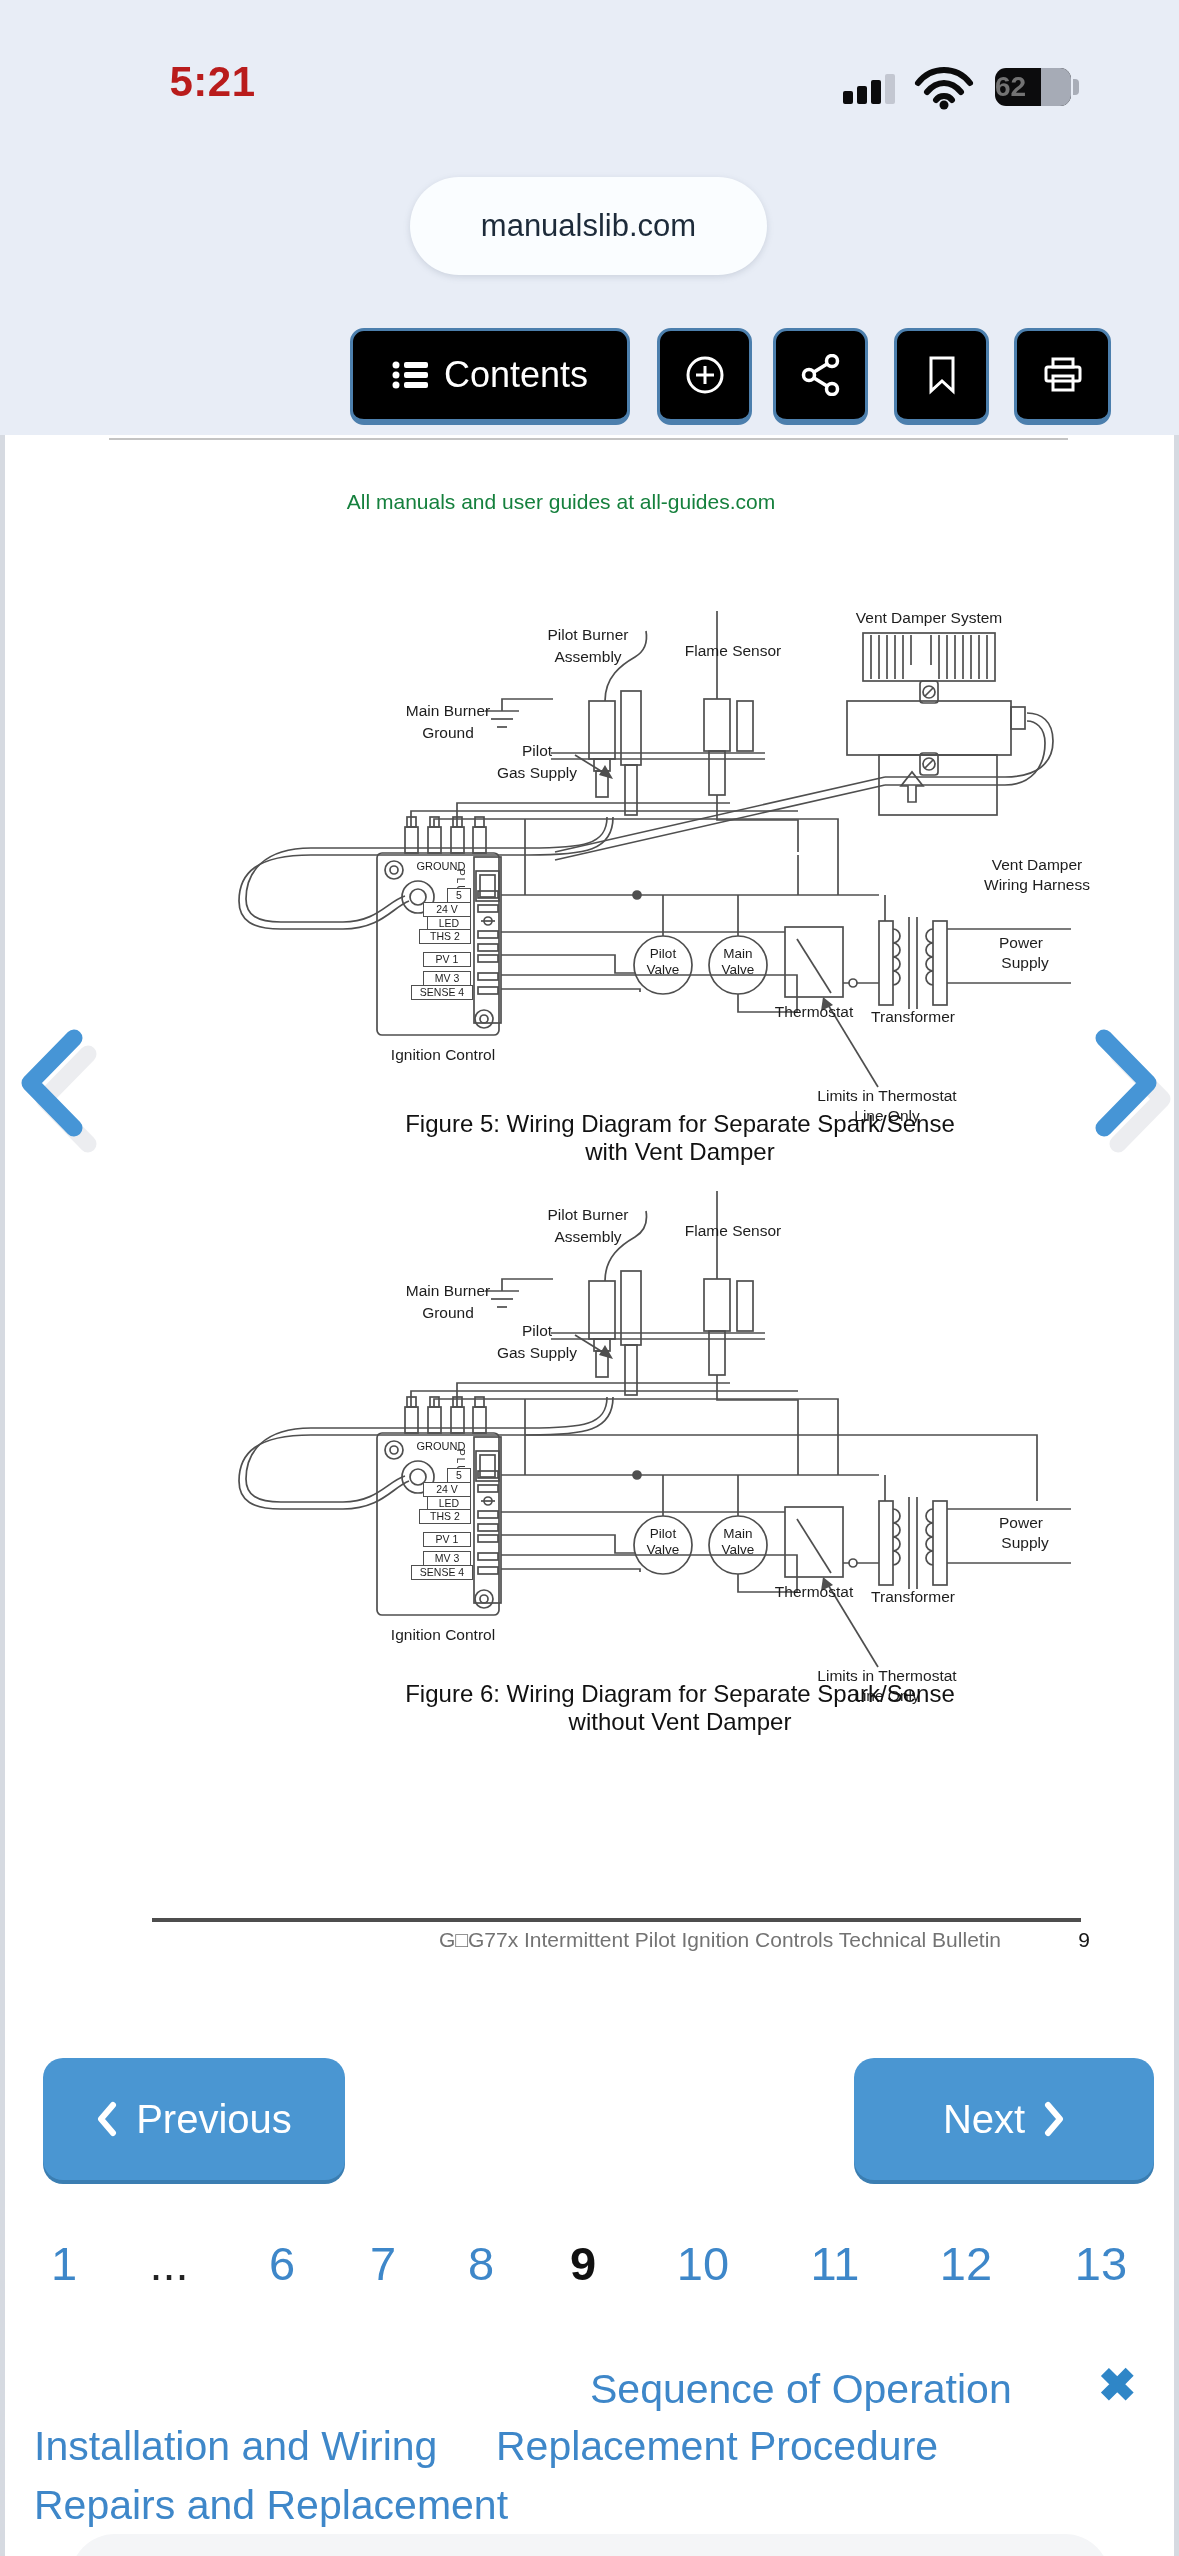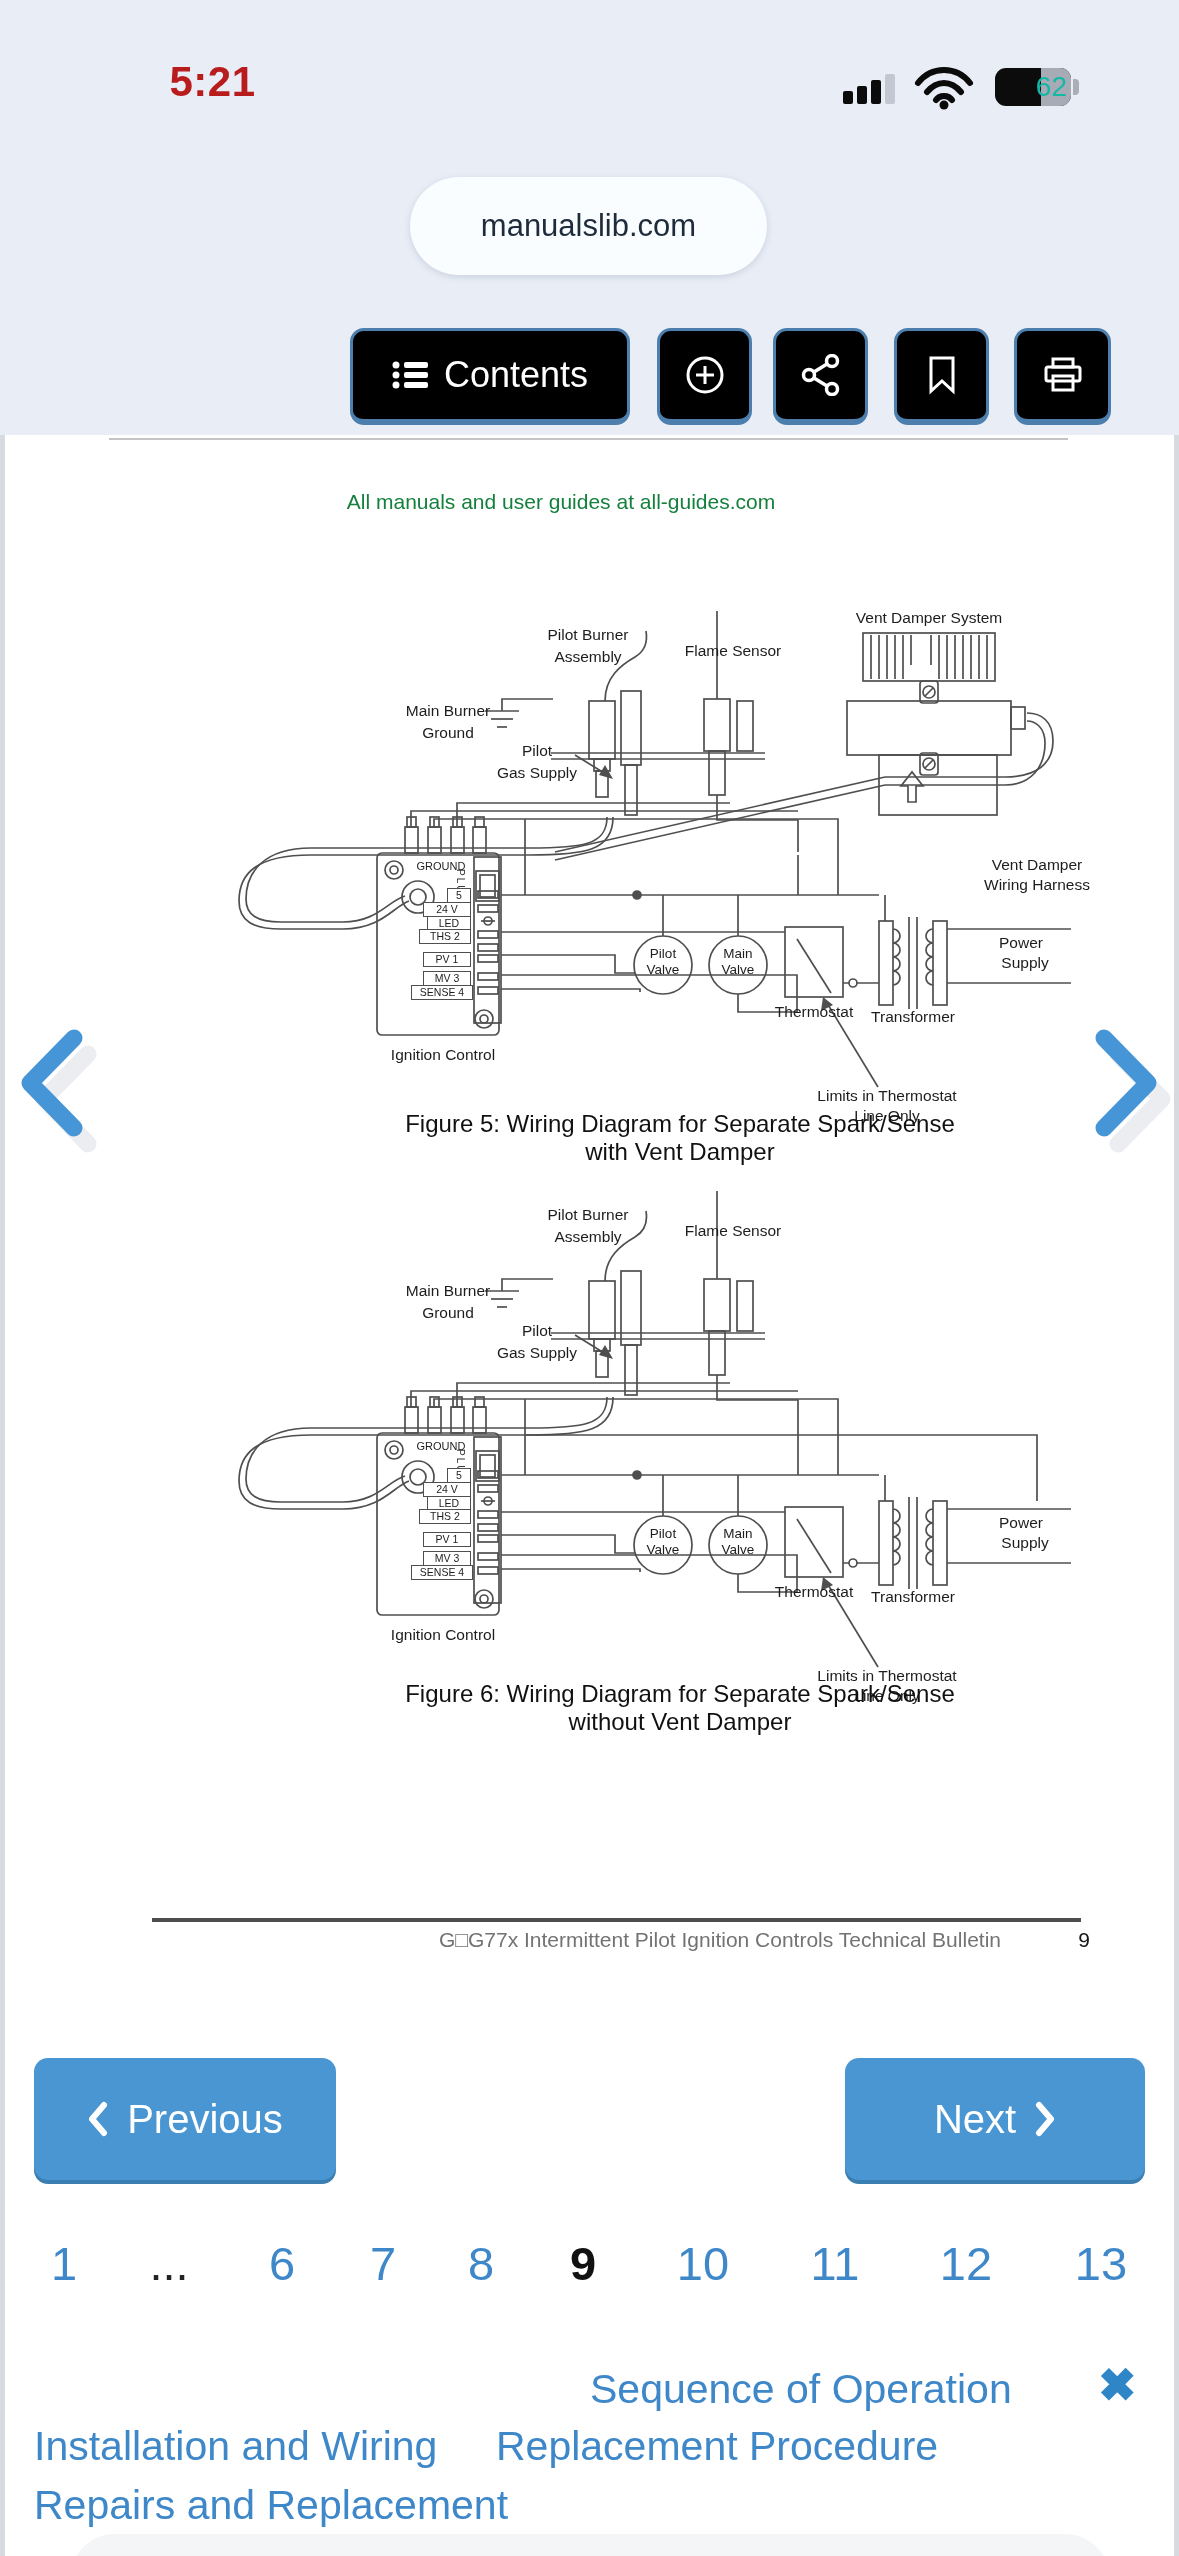--- a/index.html
+++ b/index.html
@@ -3,21 +3,21 @@
 <meta charset="utf-8">
 <style>
   html,body{margin:0;padding:0;background:#e8edf6;}
   #screen{position:relative;width:1179px;height:2556px;background:#e8edf6;overflow:hidden;
           font-family:"Liberation Sans",sans-serif;}
   .abs{position:absolute;}
   
   .time{left:150px;top:58px;width:125px;text-align:center;font-size:42px;font-weight:700;color:#b91c1c;letter-spacing:.5px;}
   .batt{left:995px;top:68px;width:76px;height:38px;border-radius:11px;background:#0c0c0d;overflow:hidden;}
   .batt .gray{position:absolute;right:0;top:0;width:30px;height:38px;background:#a6abb6;}
-  .batt .lvl{position:absolute;left:0;top:3px;width:72px;text-align:right;font-size:28px;font-weight:400;color:#14b8a6;}
+  .batt .lvl{position:absolute;left:0;top:3px;width:72px;text-align:left;font-size:28px;font-weight:700;color:#737373;}
   .battnub{left:1073px;top:79px;width:6px;height:16px;background:#a9aeb8;border-radius:0 4px 4px 0;}
   
   .urlpill{left:410px;top:177px;width:357px;height:98px;background:#fafdff;border-radius:49px;
            box-shadow:0 2px 6px rgba(120,130,150,.25);display:flex;align-items:center;justify-content:center;
            font-size:31px;color:#1d2b3a;}
   
   .tbtn{top:328px;height:97px;box-sizing:border-box;border-radius:14px;display:flex;align-items:center;
         justify-content:center;gap:16px;color:#fff;font-size:36px;}
   .green{background:#6caa5f;border:3px solid #4f8f45;border-bottom-width:6px;}
   .blue{background:#000000;border:3px solid #4c7fad;border-bottom-width:6px;}
@@ -36,22 +36,22 @@
   .plugv{position:absolute;writing-mode:vertical-rl;font-size:10px;letter-spacing:2px;color:#3a3a3a;}
   .valvetxt{font-size:13.5px;line-height:16px;}
   .caption{left:180px;width:1000px;text-align:center;font-size:24px;color:#111;}
   
   .navchev{cursor:pointer;}
   
   .rule{left:152px;top:1918px;width:929px;height:4px;background:#4d4d4d;}
   .foottxt{left:400px;top:1928px;width:601px;text-align:right;font-size:21px;color:#737373;}
   .footpage{left:1040px;top:1928px;width:50px;text-align:right;font-size:21px;color:#161616;}
   
-  .navbtn{top:2058px;height:122px;background:#4a96d2;border-radius:14px;box-shadow:0 4px 0 #3b7eb2;
-          display:flex;align-items:center;justify-content:center;gap:18px;color:#fff;font-size:40px;}
+  .navbtn{top:2058px;height:122px;background:#4a96d2;border-radius:20px;box-shadow:0 4px 0 #3b7eb2;
+          display:flex;align-items:center;justify-content:center;gap:18px;color:#fff;font-size:40px;margin-left:9px;}
   .toc{left:420px;top:2100px;width:340px;text-align:center;font-size:40px;color:#3e87c9;}
   .pnum{top:2236px;transform:translateX(-50%);font-size:47px;color:#3e87c9;}
   .pnum.dots{color:#222;}
   .pnum.current{color:#111;font-weight:700;}
   
   .qlink{font-size:41px;color:#3e87c9;white-space:nowrap;}
   .closex{left:1098px;top:2358px;font-size:46px;font-weight:900;color:#2f86c7;}
   .blob{left:70px;top:2534px;width:1040px;height:60px;background:#f4f5f7;border-radius:45px 45px 0 0;}
   svg{display:block;}
 </style>

